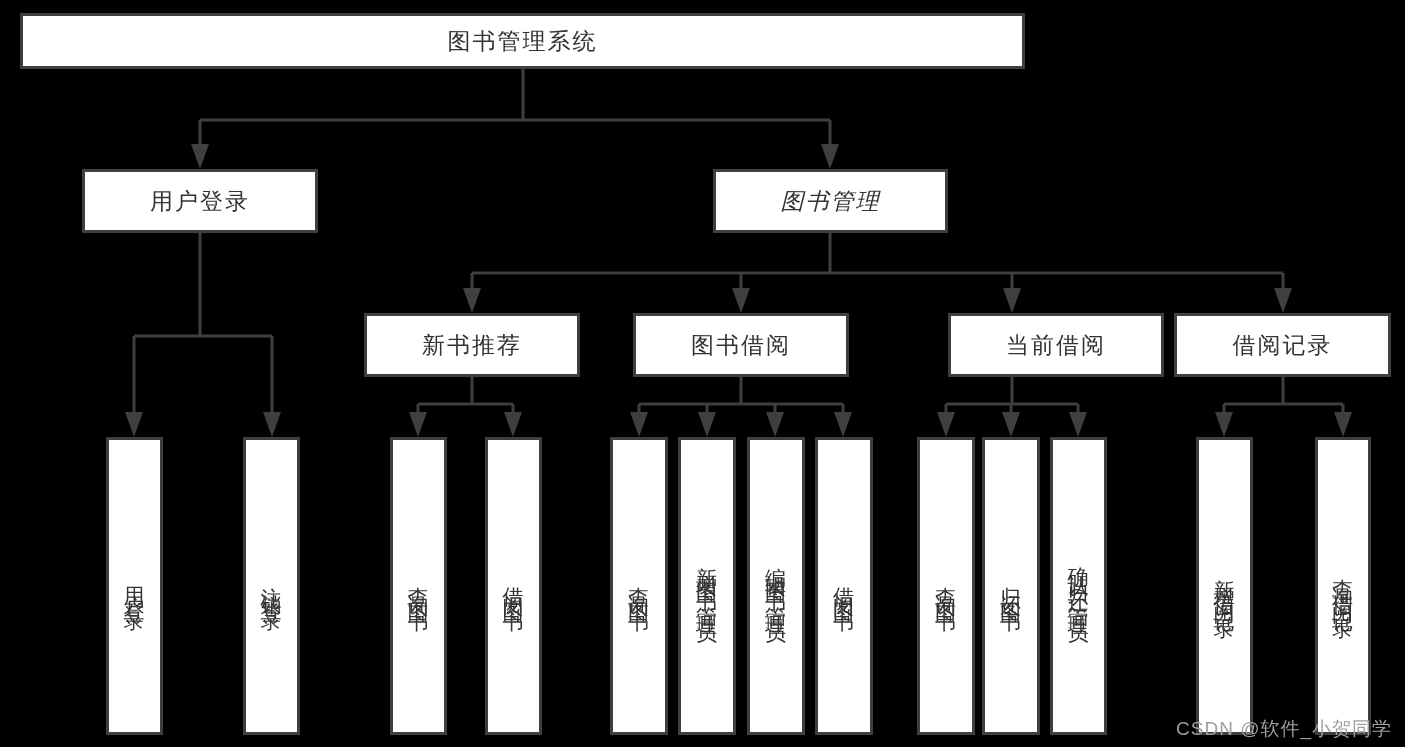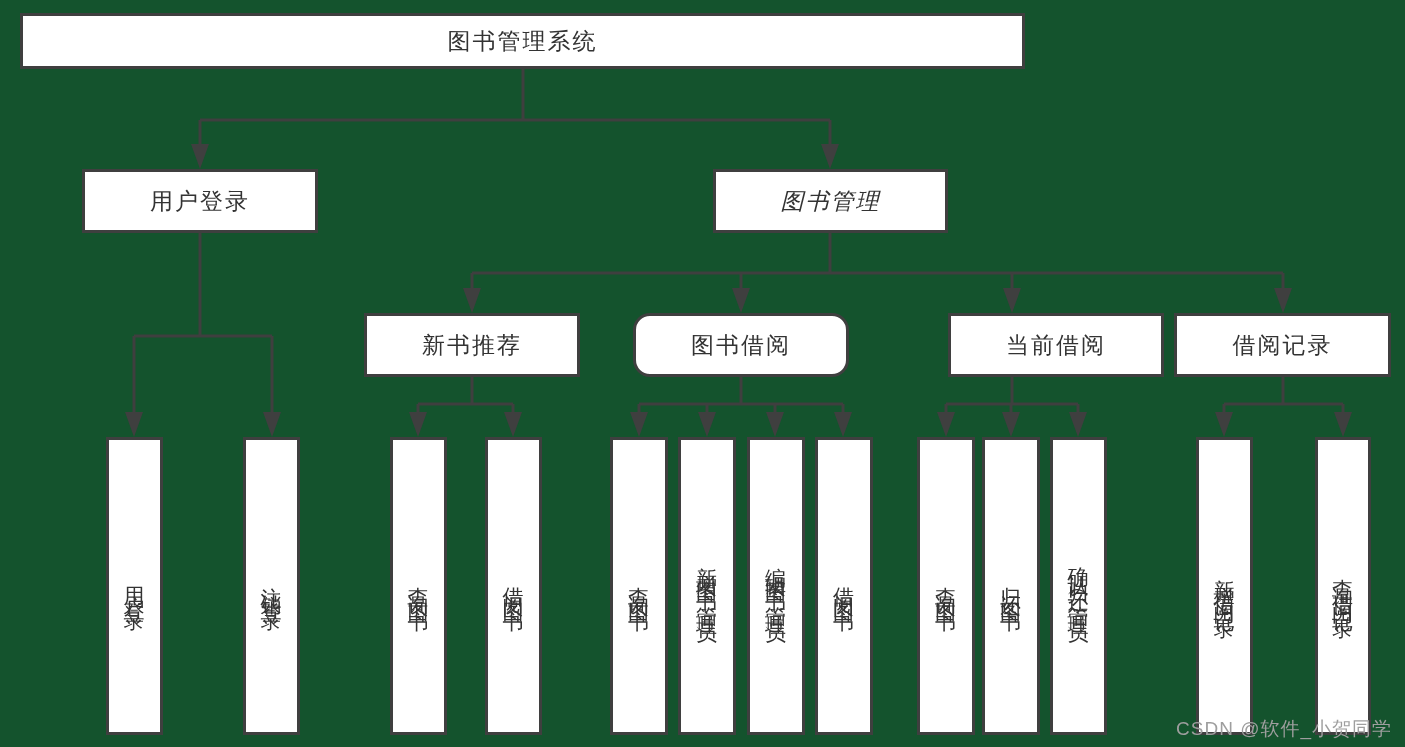--- a/index.html
+++ b/index.html
@@ -1,20 +1,20 @@
 <!DOCTYPE html>
 <html><head>
 <meta charset="utf-8">
 <style>
   html, body { margin: 0; padding: 0; background: #ffffff; }
   .stage {
     position: relative;
     width: 1405px;
     height: 747px;
-    background: #14532d;
+    background: #000000;
     font-family: "Liberation Sans", "DejaVu Sans", sans-serif;
     overflow: hidden;
   }
   .connectors {
     position: absolute;
     left: 0; top: 0;
     width: 1405px; height: 747px;
   }
   .hnode {
     position: absolute;
@@ -104,21 +104,21 @@
       <polygon points="1334,412 1352,412 1343,437"></polygon>
     </g>
   </svg>
 
   <div class="hnode" style="left:20px; top:13px; width:1005px; height:56px;">图书管理系统</div>
 
   <div class="hnode" style="left:82px; top:169px; width:236px; height:64px;">用户登录</div>
   <div class="hnode" style="left:713px; top:169px; width:235px; height:64px;font-style:italic;">图书管理</div>
 
   <div class="hnode" style="left:364px; top:313px; width:216px; height:64px;">新书推荐</div>
-  <div class="hnode" style="left:633px; top:313px; width:216px; height:64px;border-radius:17px;">图书借阅</div>
+  <div class="hnode" style="left:633px; top:313px; width:216px; height:64px;">图书借阅</div>
   <div class="hnode" style="left:948px; top:313px; width:216px; height:64px;">当前借阅</div>
   <div class="hnode" style="left:1174px; top:313px; width:217px; height:64px;">借阅记录</div>
 
   <div class="vnode" style="left:106px; width:57px;">
     <span>用户登录</span>
   </div>
   <div class="vnode" style="left:243px; width:57px;">
     <span>注销登录</span>
   </div>
 

